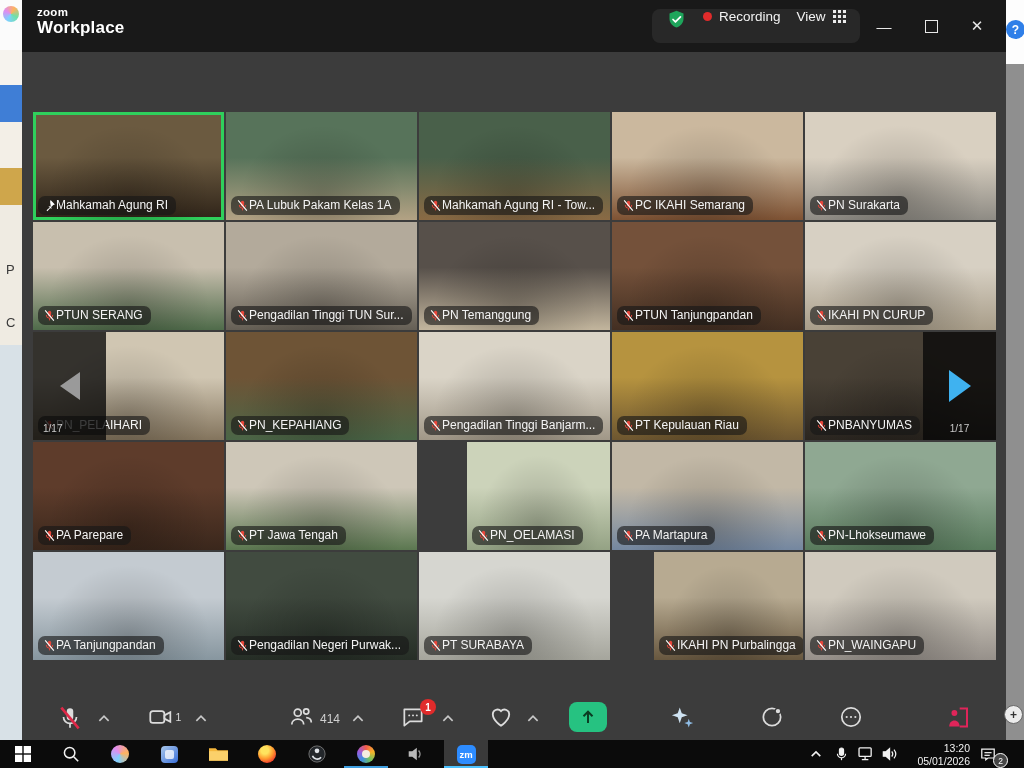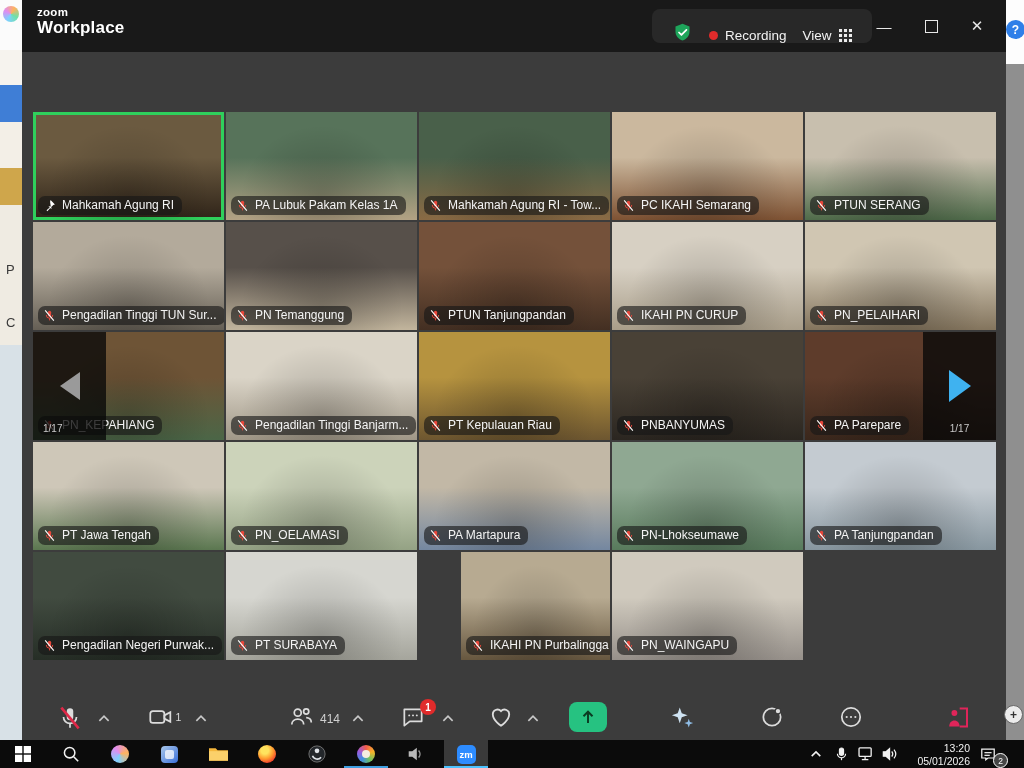--- a/index.html
+++ b/index.html
@@ -20,36 +20,36 @@
   .pluscircle{position:absolute;display:flex;align-items:center;justify-content:center;
            width:17px;height:17px;border-radius:50%;background:#ececec;border:1px solid #666;
            color:#333;font-size:12px;font-weight:bold;}
 
   
   .titlebar{position:absolute;left:22px;top:0;width:984px;height:52px;background:#191919;}
   .brand{position:absolute;left:15px;top:6px;color:#fff;line-height:1.1;}
   .brand .z1{font-size:11.5px;font-weight:600;letter-spacing:.3px;}
   .brand .z2{font-size:17px;font-weight:700;letter-spacing:.2px;}
   .meetpill{position:absolute;left:630px;top:9px;height:34px;background:#282828;border-radius:8px;
-            display:flex;align-items:flex-end;gap:16px;padding:0 20px;}
+            display:flex;align-items:flex-start;gap:16px;padding:0 14px;}
   .rec{display:flex;align-items:center;gap:7px;color:#f2f2f2;font-size:13.5px;}
   .recdot{width:9px;height:9px;border-radius:50%;background:#e02b2b;}
   .viewbtn{display:flex;align-items:center;gap:7px;color:#f2f2f2;font-size:13.5px;}
   .wc{position:absolute;top:12px;width:32px;height:28px;display:flex;align-items:center;
       justify-content:center;color:#e8e8e8;font-size:15px;}
   .wc .box{width:11px;height:11px;border:1.4px solid #e8e8e8;display:block;}
 
   
   .grid{position:absolute;left:33px;top:112px;display:grid;
         grid-template-columns:repeat(5,191px);grid-auto-rows:108px;gap:2px;}
   .tile{position:relative;overflow:hidden;background:#555;}
   .tile::after{content:"";position:absolute;inset:0;
         background:radial-gradient(ellipse at 50% 80%,rgba(0,0,0,.22),rgba(0,0,0,0) 60%);}
   .tile.active{box-shadow:inset 0 0 0 3px #2fd05c;}
-  .tlabel{position:absolute;left:5px;bottom:5px;z-index:2;display:flex;align-items:center;gap:6px;
+  .tlabel{position:absolute;left:5px;bottom:5px;z-index:2;display:flex;align-items:center;gap:0;
         background:rgba(22,22,22,.62);border-radius:7px;padding:2px 8px 3px 5px;
         max-width:178px;overflow:hidden;}
   .tname{color:#f4f4f4;font-size:12px;white-space:nowrap;}
   .tic{display:flex;align-items:center;flex:none;}
 
   
   .pager{position:absolute;top:332px;width:73px;height:108px;background:rgba(8,8,8,.78);z-index:3;
          display:flex;align-items:center;justify-content:center;}
   .pager .pnum{position:absolute;bottom:6px;color:#c9c9c9;font-size:10px;}
   .pager-left{left:33px;} .pager-left .pnum{left:10px;}
@@ -206,20 +206,33 @@
             <svg width="13" height="13" viewBox="0 0 24 24">
               <rect x="9" y="3" width="6" height="11" rx="3" fill="#e8463a"></rect>
               <path d="M6 11a6 6 0 0 0 12 0" stroke="#e8463a" stroke-width="1.8" fill="none"></path>
               <line x1="12" y1="17" x2="12" y2="21" stroke="#e8463a" stroke-width="1.8"></line>
               <line x1="4" y1="2.5" x2="20" y2="21.5" stroke="#fff" stroke-width="2"></line>
             </svg>
           </span>
           <span class="tname">PC IKAHI Semarang</span>
         </div>
       </div>
+      <div class="tile" style="background: linear-gradient(rgb(217, 208, 193) 0%, rgb(217, 208, 193) 42%, rgb(142, 139, 132) 100%);">
+        <div class="tlabel">
+          <span class="tic">
+            <svg width="13" height="13" viewBox="0 0 24 24">
+              <rect x="9" y="3" width="6" height="11" rx="3" fill="#e8463a"></rect>
+              <path d="M6 11a6 6 0 0 0 12 0" stroke="#e8463a" stroke-width="1.8" fill="none"></path>
+              <line x1="12" y1="17" x2="12" y2="21" stroke="#e8463a" stroke-width="1.8"></line>
+              <line x1="4" y1="2.5" x2="20" y2="21.5" stroke="#fff" stroke-width="2"></line>
+            </svg>
+          </span>
+          <span class="tname">PN Surakarta</span>
+        </div>
+      </div>
       <div class="tile" style="background: linear-gradient(rgb(200, 191, 174) 0%, rgb(200, 191, 174) 42%, rgb(79, 107, 74) 100%);">
         <div class="tlabel">
           <span class="tic">
             <svg width="13" height="13" viewBox="0 0 24 24">
               <rect x="9" y="3" width="6" height="11" rx="3" fill="#e8463a"></rect>
               <path d="M6 11a6 6 0 0 0 12 0" stroke="#e8463a" stroke-width="1.8" fill="none"></path>
               <line x1="12" y1="17" x2="12" y2="21" stroke="#e8463a" stroke-width="1.8"></line>
               <line x1="4" y1="2.5" x2="20" y2="21.5" stroke="#fff" stroke-width="2"></line>
             </svg>
           </span>
@@ -362,21 +375,21 @@
             <svg width="13" height="13" viewBox="0 0 24 24">
               <rect x="9" y="3" width="6" height="11" rx="3" fill="#e8463a"></rect>
               <path d="M6 11a6 6 0 0 0 12 0" stroke="#e8463a" stroke-width="1.8" fill="none"></path>
               <line x1="12" y1="17" x2="12" y2="21" stroke="#e8463a" stroke-width="1.8"></line>
               <line x1="4" y1="2.5" x2="20" y2="21.5" stroke="#fff" stroke-width="2"></line>
             </svg>
           </span>
           <span class="tname">PT Jawa Tengah</span>
         </div>
       </div>
-      <div class="tile" style="background: linear-gradient(rgb(204, 211, 186) 0%, rgb(204, 211, 186) 42%, rgb(148, 162, 132) 100%);">
+      <div class="tile" style="background: linear-gradient(rgb(204, 211, 186) 0%, rgb(204, 211, 186) 42%, rgb(148, 162, 132) 100%); margin-left: 48px;">
         <div class="tlabel">
           <span class="tic">
             <svg width="13" height="13" viewBox="0 0 24 24">
               <rect x="9" y="3" width="6" height="11" rx="3" fill="#e8463a"></rect>
               <path d="M6 11a6 6 0 0 0 12 0" stroke="#e8463a" stroke-width="1.8" fill="none"></path>
               <line x1="12" y1="17" x2="12" y2="21" stroke="#e8463a" stroke-width="1.8"></line>
               <line x1="4" y1="2.5" x2="20" y2="21.5" stroke="#fff" stroke-width="2"></line>
             </svg>
           </span>
           <span class="tname">PN_OELAMASI</span>

